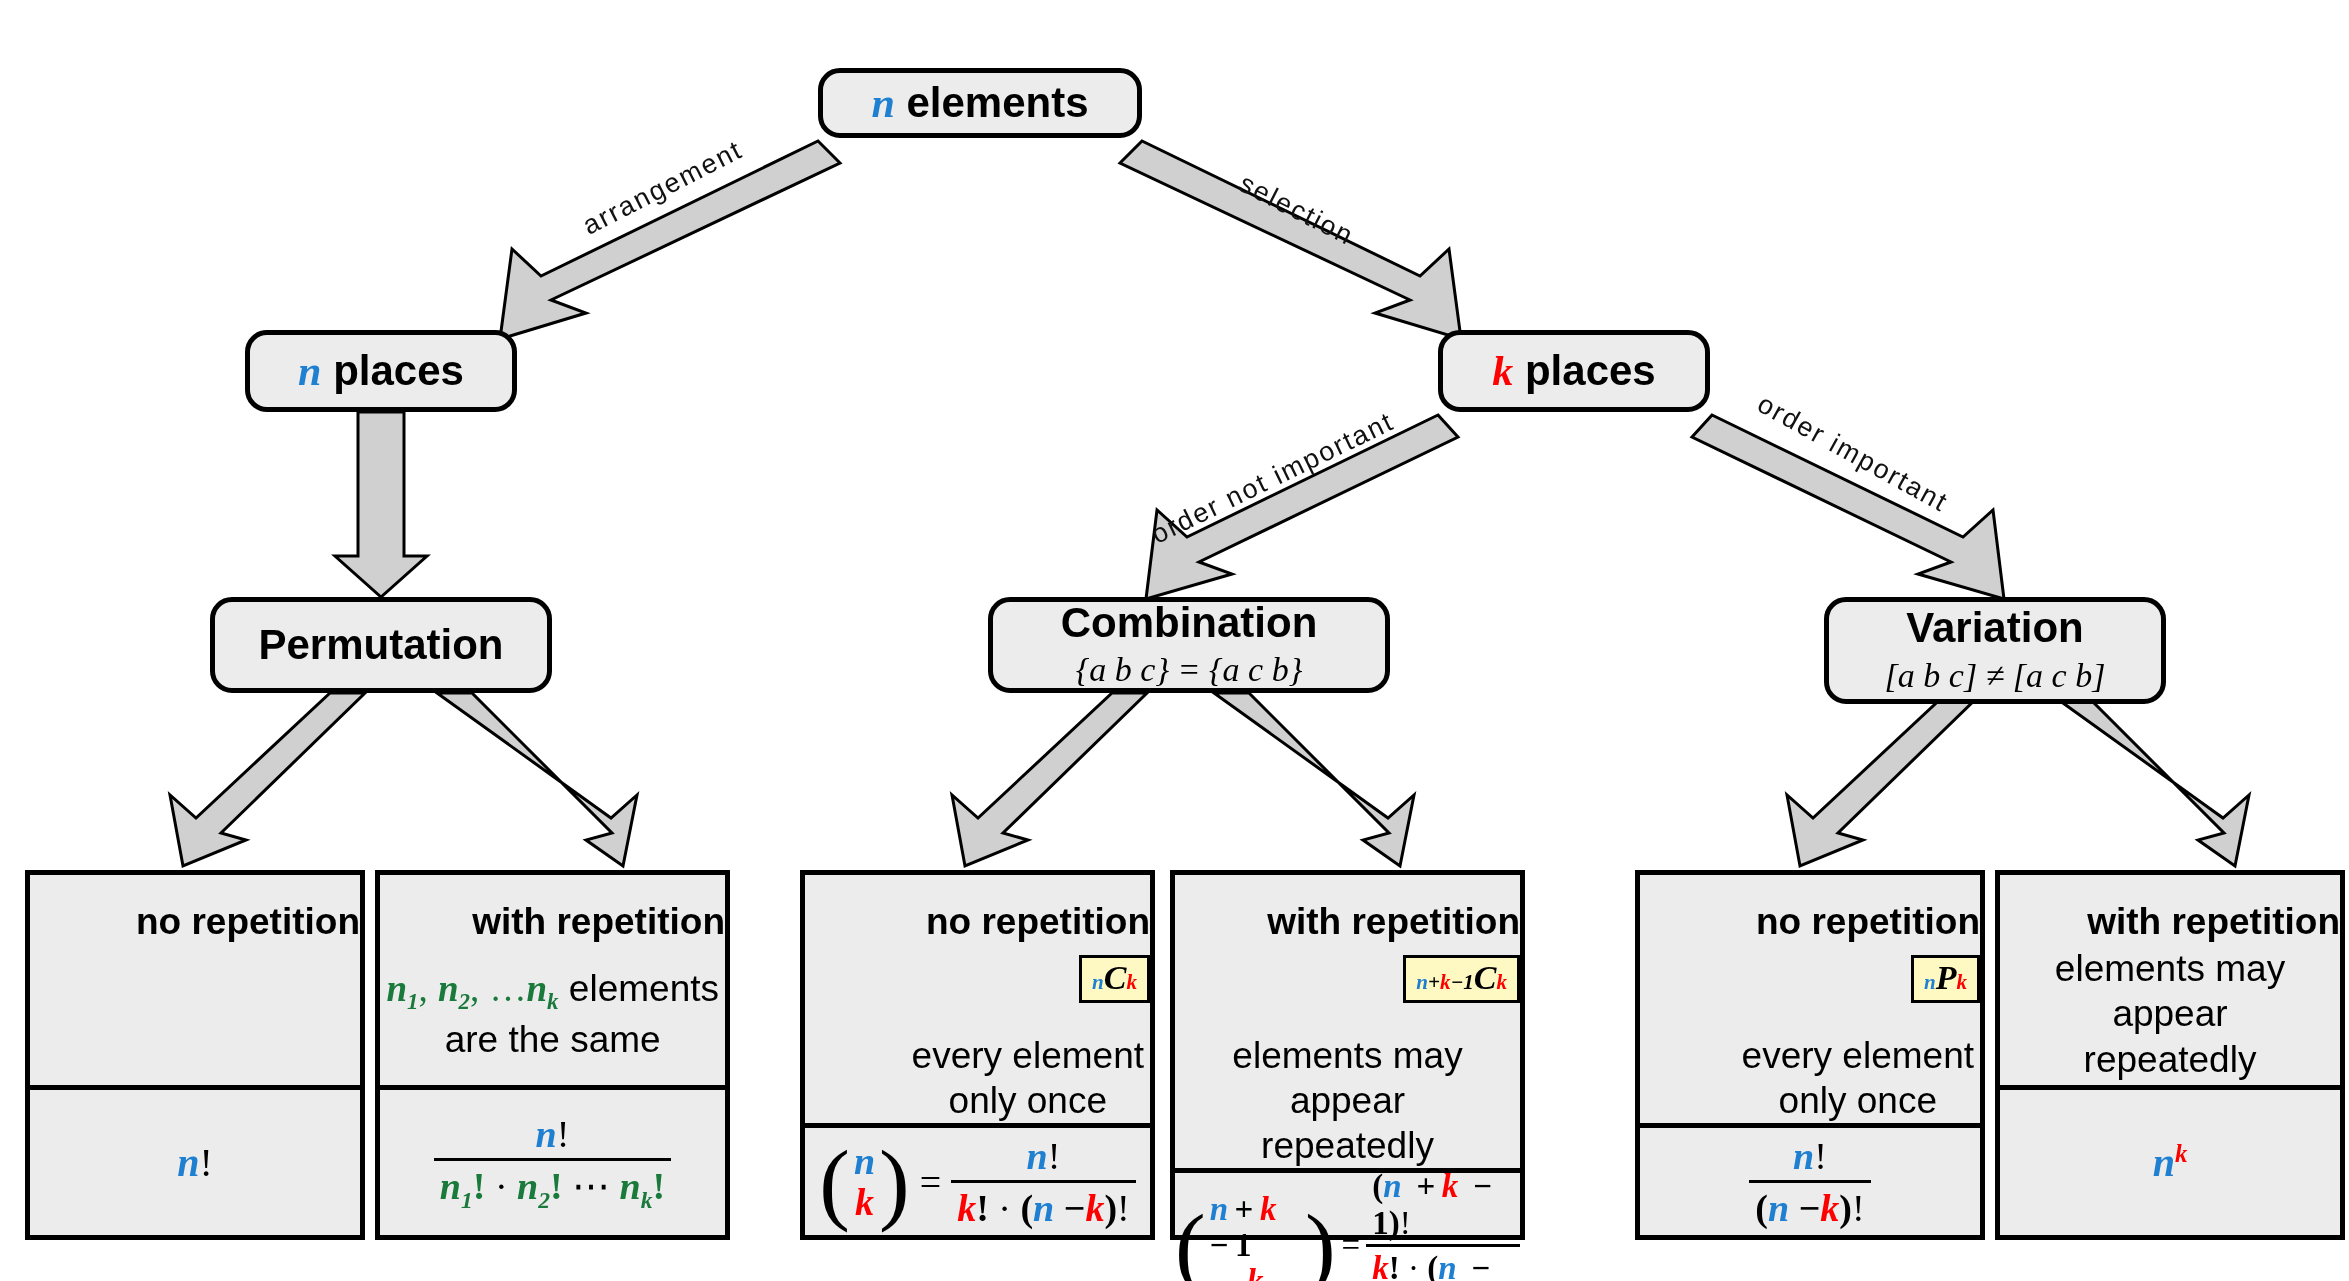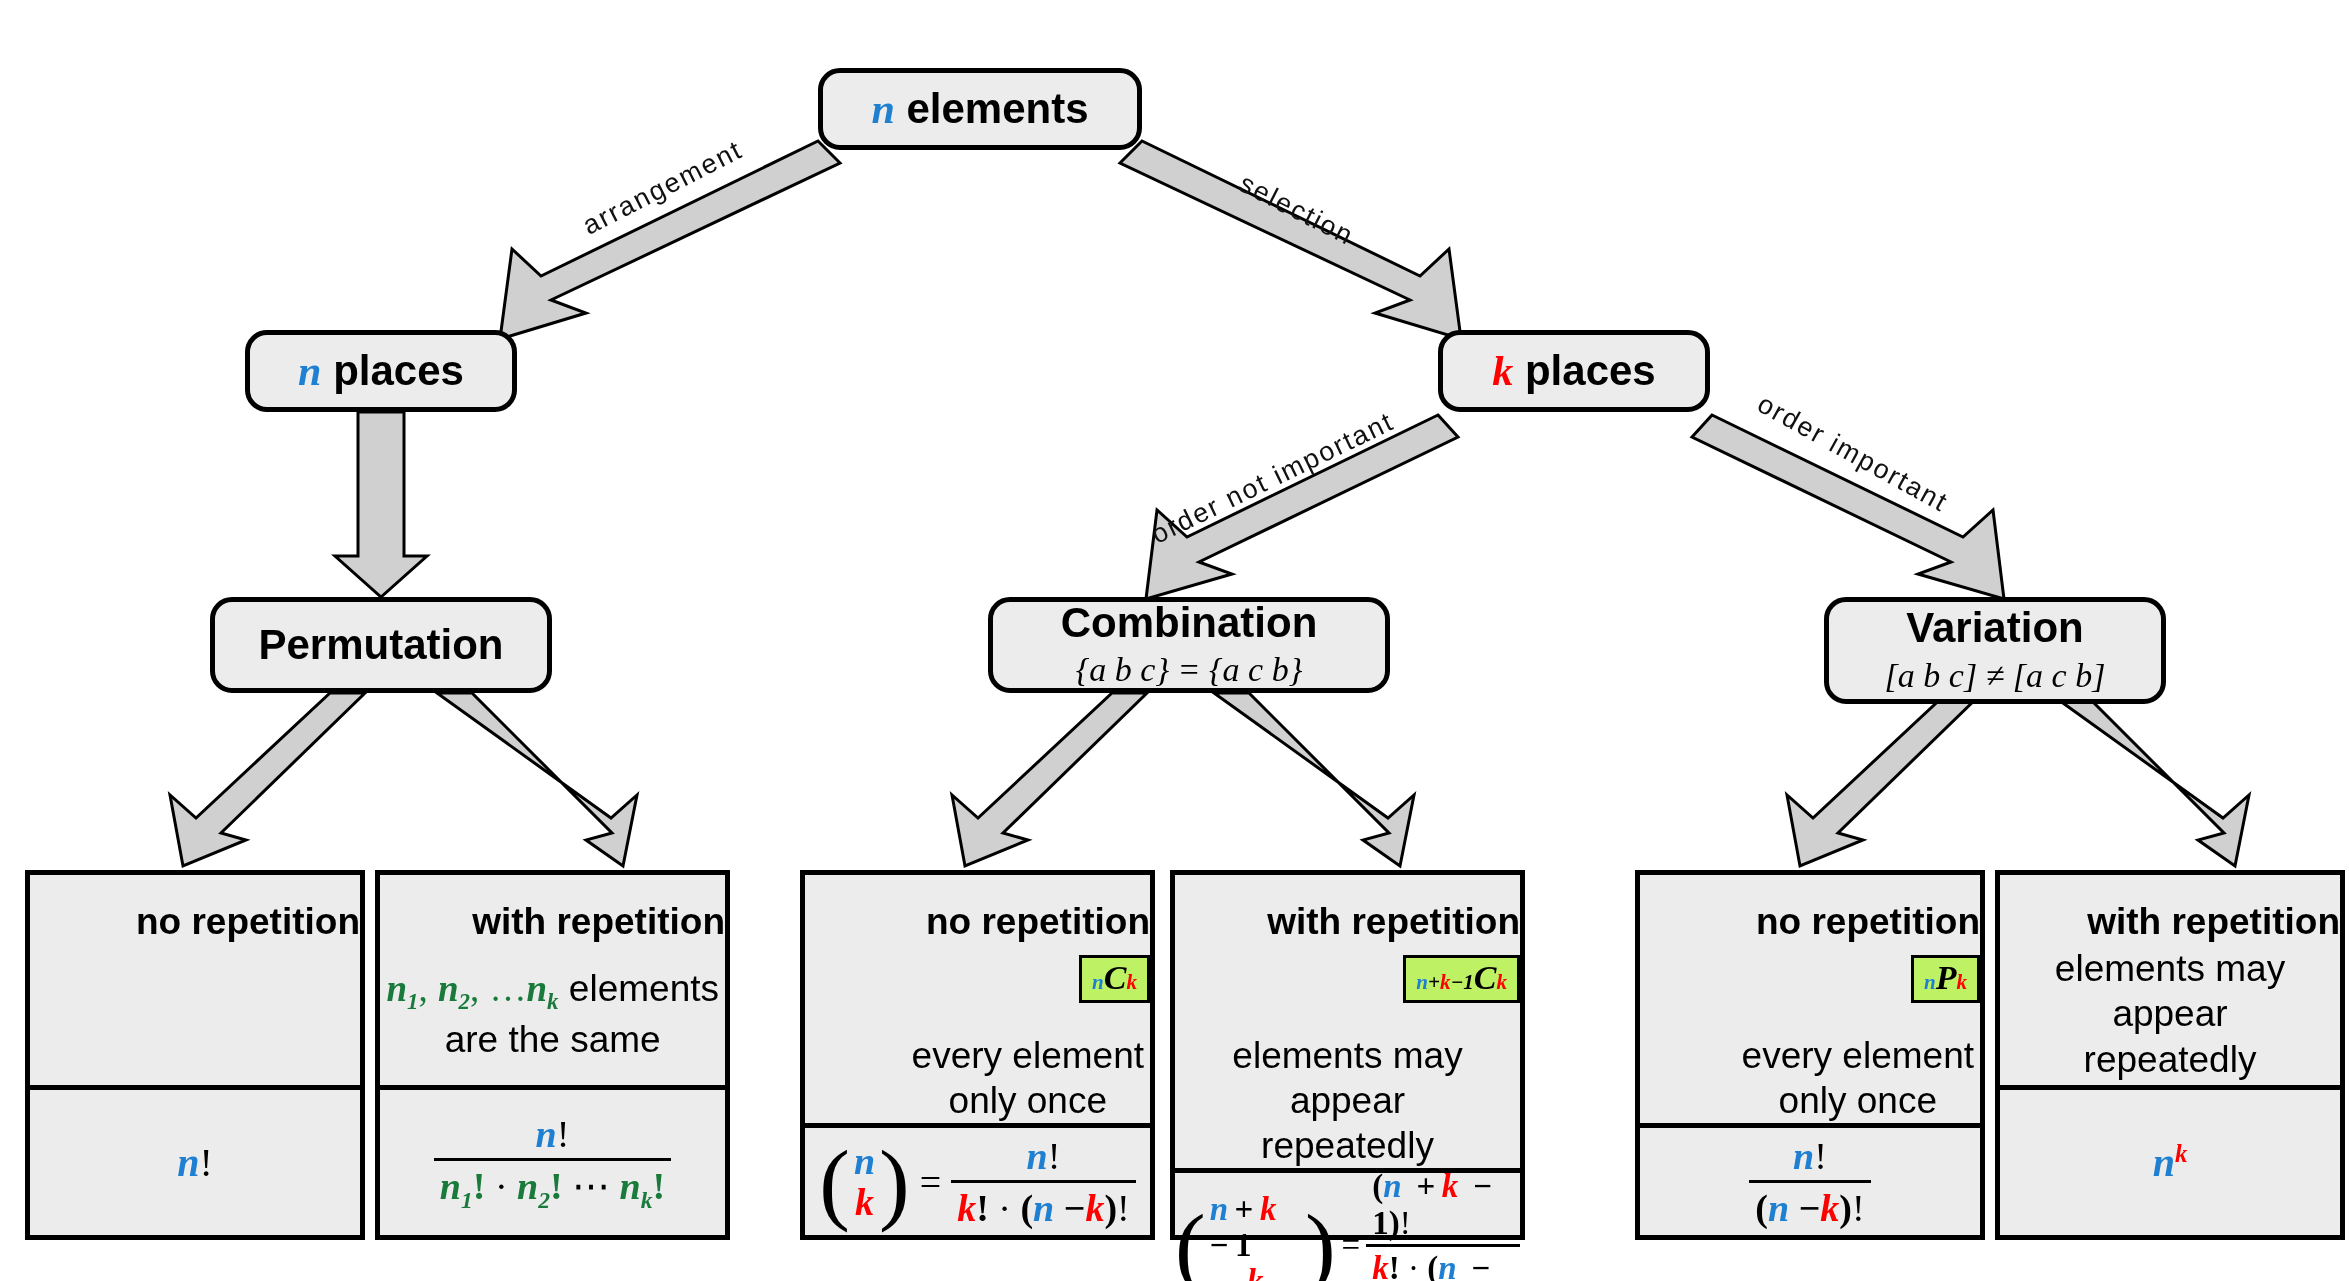--- a/index.html
+++ b/index.html
@@ -16,21 +16,21 @@
   .node .sub{font-size:34px;font-family:"Liberation Serif",serif;
              font-style:italic;margin-top:6px;white-space:nowrap;}
 
   .leaf{position:absolute;background:#ececec;border:5px solid #000;
         box-sizing:border-box;display:flex;flex-direction:column;}
   .leaf .upper{flex:1 1 auto;display:flex;flex-direction:column;
                align-items:flex-end;box-sizing:border-box;padding-top:26px;}
   .leaf .lower{height:150px;border-top:5px solid #000;display:flex;
                align-items:center;justify-content:center;box-sizing:border-box;}
   .leaf .head{font-weight:bold;font-size:37px;white-space:nowrap;}
-  .leaf .notation{margin-top:12px;border:3px solid #000;background:#bef264;
+  .leaf .notation{margin-top:12px;border:3px solid #000;background:#fef9c3;
                   padding:3px 10px 5px 10px;font-family:"Liberation Serif",serif;
                   font-weight:bold;font-style:italic;font-size:34px;line-height:1;}
   .leaf .desc{margin-top:auto;margin-bottom:auto;font-size:37px;line-height:1.22;
               text-align:center;padding:0 6px;}
   .leaf.compact .desc{margin-top:30px;margin-bottom:auto;}
 
   .blue{color:#1f7fd0;}
   .red{color:#ff0000;}
   .green{color:#1a7a3c;}
   .mi{font-family:"Liberation Serif",serif;font-style:italic;font-weight:bold;}
@@ -83,21 +83,21 @@
 
     <polygon class="arw" points="1112,693 1147,693 1003,833 1028,840 965,866 952,795 978,818"></polygon>
 
     <polygon class="arw" points="1214,693 1249,693 1389,833 1363,840 1400,866 1414,795 1388,818"></polygon>
 
     <polygon class="arw" points="1947,693 1982,693 1838,833 1863,840 1800,866 1787,795 1813,818"></polygon>
 
     <polygon class="arw" points="2049,693 2084,693 2224,833 2198,840 2235,866 2249,795 2223,818"></polygon>
   </svg>
 
-  <div class="node" style="left:818px;top:68px;width:324px;height:82px;">
+  <div class="node" style="left:818px;top:68px;width:324px;height:70px;">
     <div class="title">
       <span class="mi blue">n</span>
       <span>elements</span>
     </div>
   </div>
 
   <div class="node" style="left:1438px;top:330px;width:272px;height:82px;">
     <div class="title">
       <span class="mi red">k</span>
       <span>places</span>

